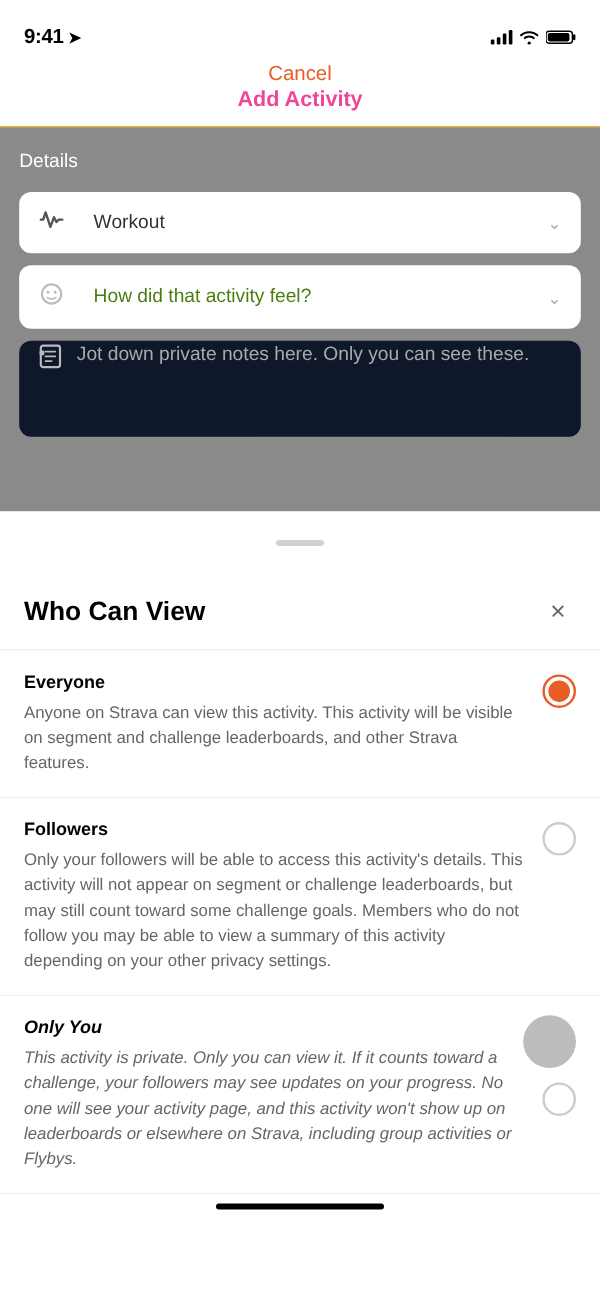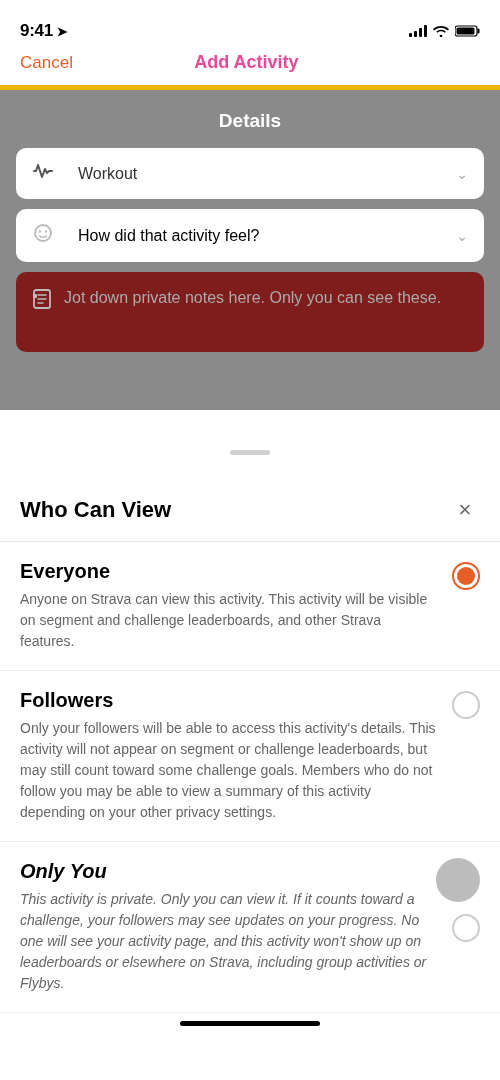--- a/index.html
+++ b/index.html
@@ -48,25 +48,26 @@
 
     .signal-bar {
       width: 3px;
       background: #000;
       border-radius: 1px;
     }
 
     
     .nav-bar {
       display: flex;
-      justify-content: space-between;
+      justify-content: flex-end;
       align-items: center;
       padding: 8px 20px 12px;
       background: #fff;
-      border-bottom: 5px solid #eab308;
+      border-bottom: 1px solid #eab308;
+      flex-direction: column;
     }
 
     .nav-cancel {
       color: #E85D26;
       font-size: 17px;
       font-weight: 400;
       cursor: pointer;
     }
 
     .nav-title {
@@ -80,25 +81,24 @@
     }
 
     
     .bg-content {
       background: #8a8a8a;
       padding: 20px 16px;
       min-height: 320px;
     }
 
     .bg-section-title {
-      font-size: 19px;
-      font-weight: 700;
+      font-size: 16px;
+      font-weight: 400;
       color: #fff;
       margin-bottom: 16px;
-      text-align: center;
     }
 
     .bg-field {
       background: #fff;
       border-radius: 10px;
       padding: 14px 16px;
       display: flex;
       align-items: center;
       justify-content: space-between;
       margin-bottom: 10px;
@@ -110,32 +110,32 @@
       gap: 24px;
     }
 
     .bg-field-text {
       font-size: 16px;
       color: #333;
     }
 
     .bg-field-placeholder {
       font-size: 16px;
-      color: #000000;
+      color: #4d7c0f;
     }
 
     .chevron-icon {
       color: #aaa;
       font-size: 14px;
     }
 
     .bg-notes-field {
-      background: #7f1d1d;
+      background: #0f172a;
       border-radius: 10px;
-      padding: 14px 16px;
+      padding: 0 16px;
       min-height: 80px;
     }
 
     .bg-notes-text {
       font-size: 16px;
       color: #aaa;
       line-height: 1.5;
     }
 
     
@@ -204,21 +204,21 @@
       justify-content: space-between;
       align-items: flex-start;
     }
 
     .option-content {
       flex: 1;
       padding-right: 16px;
     }
 
     .option-title {
-      font-size: 20px;
+      font-size: 15px;
       font-weight: 600;
       color: #000;
       margin-bottom: 6px;
     }
 
     .option-description {
       font-size: 14px;
       color: #666;
       line-height: 1.5;
     }

